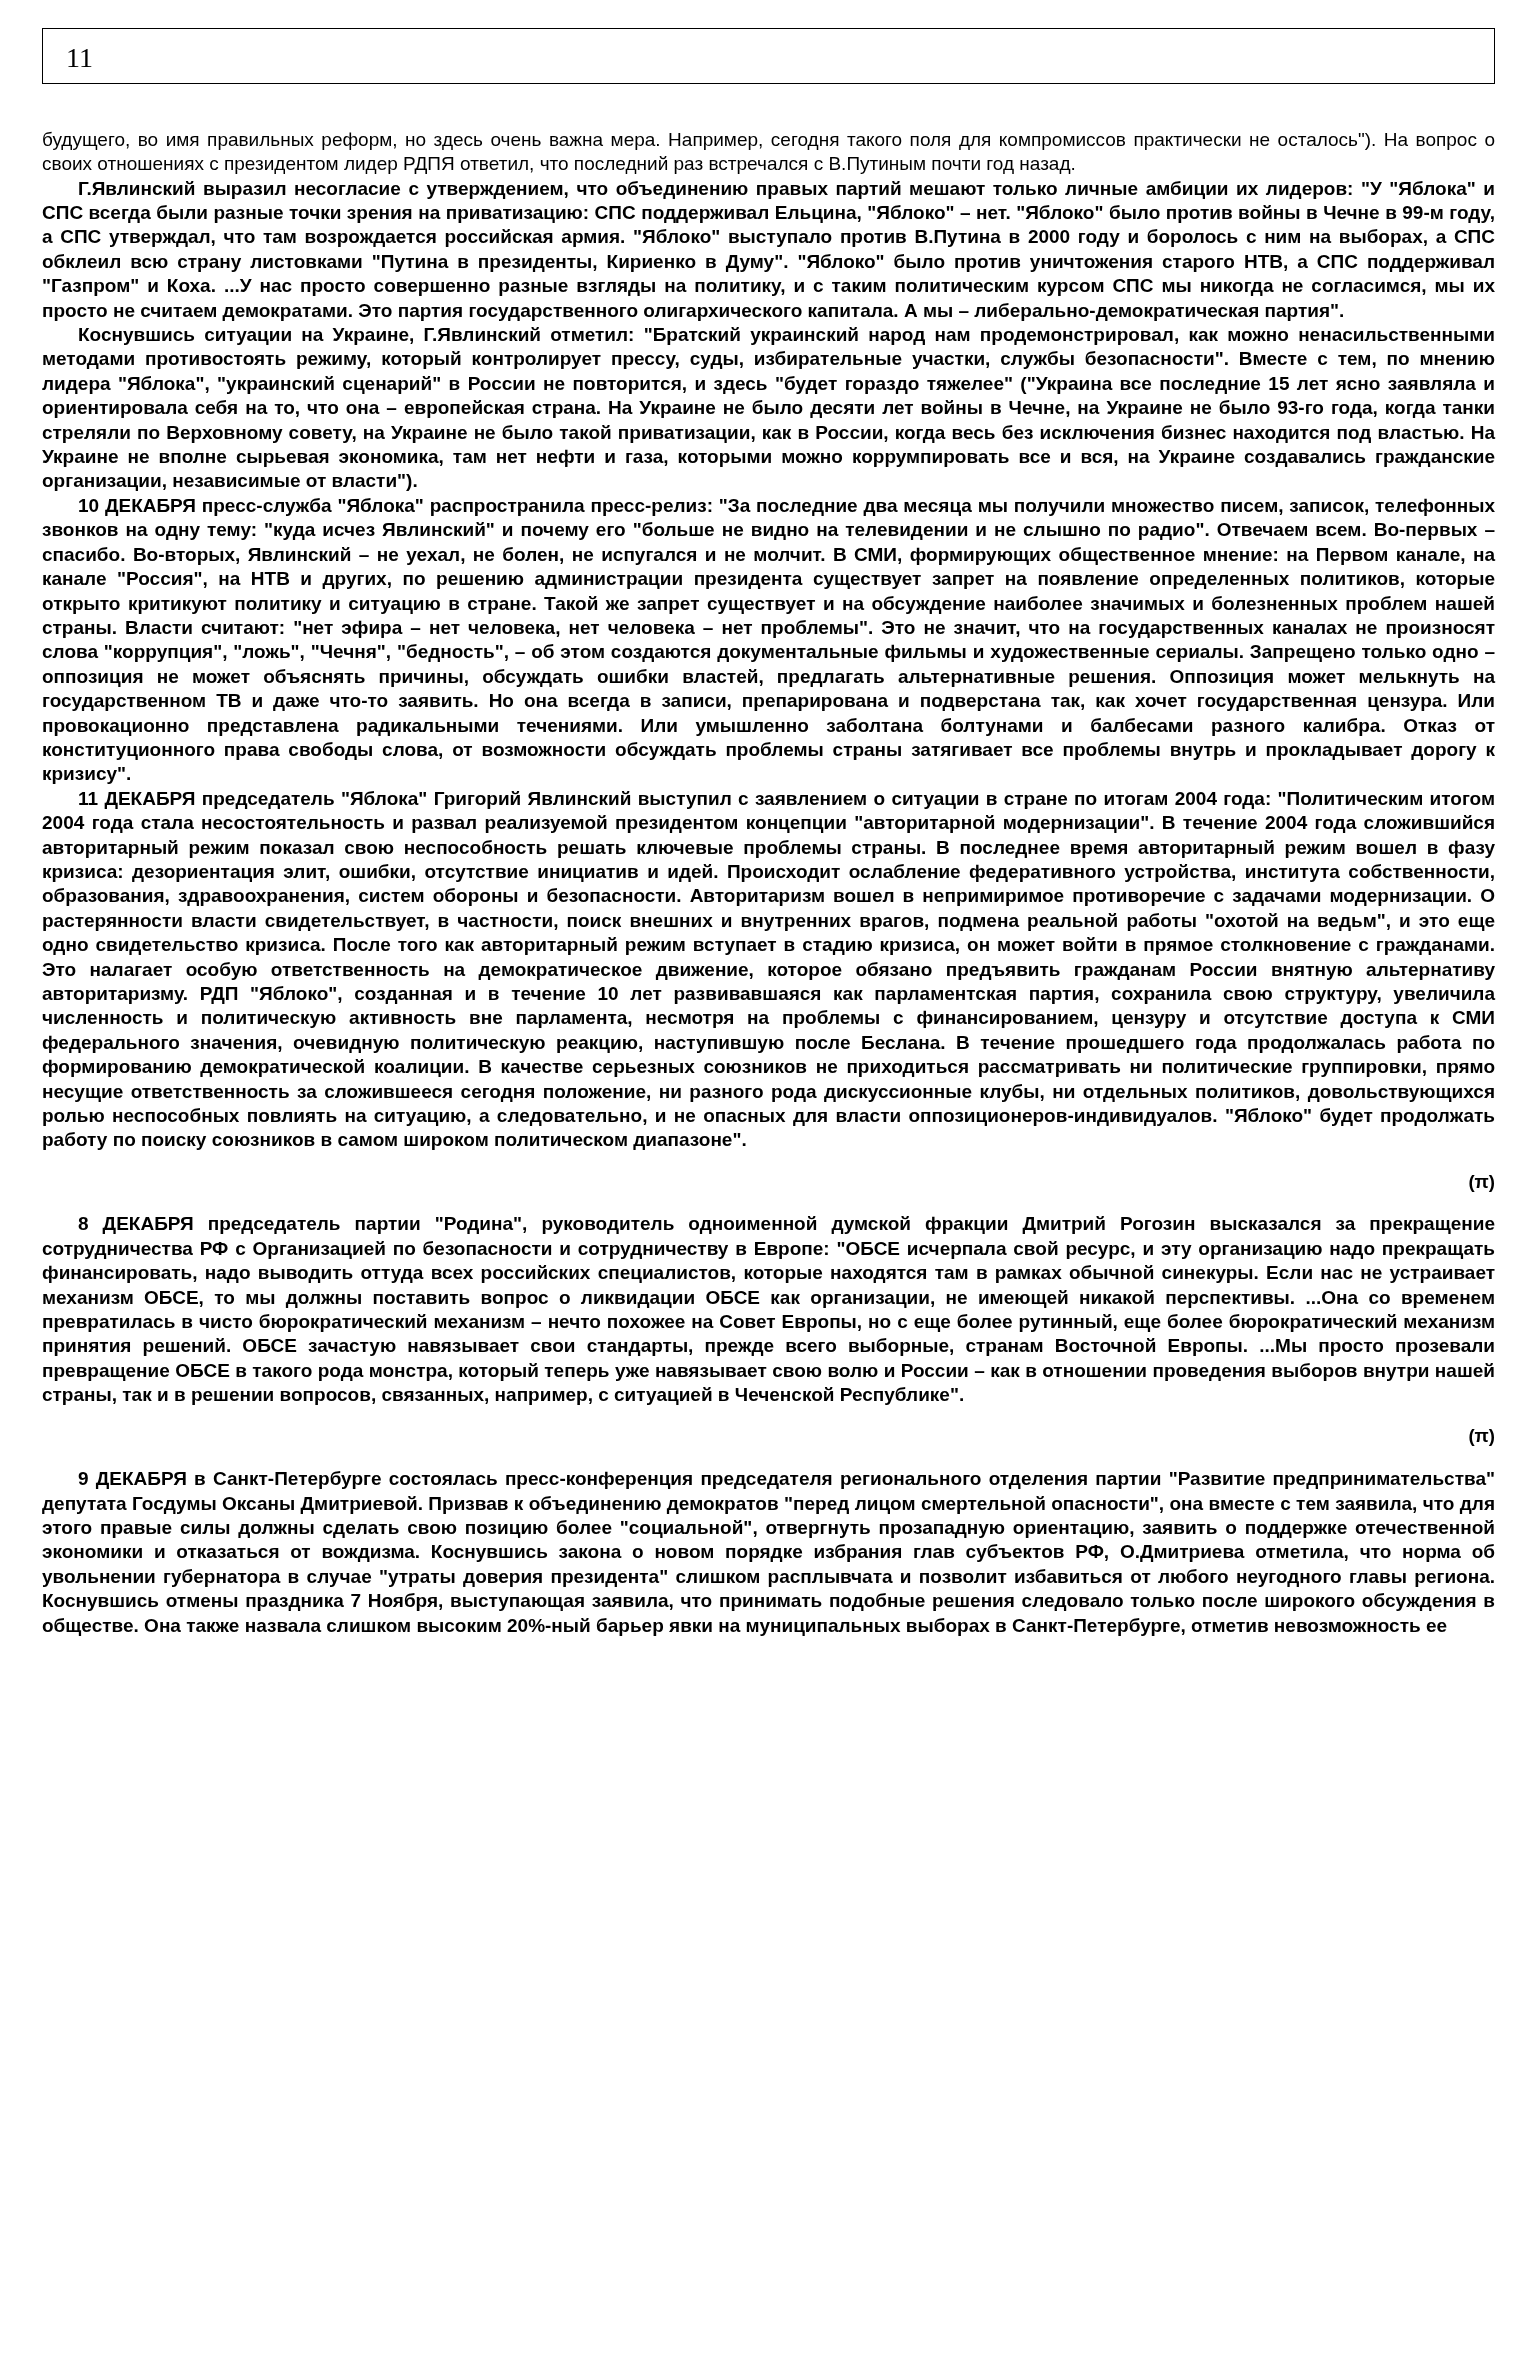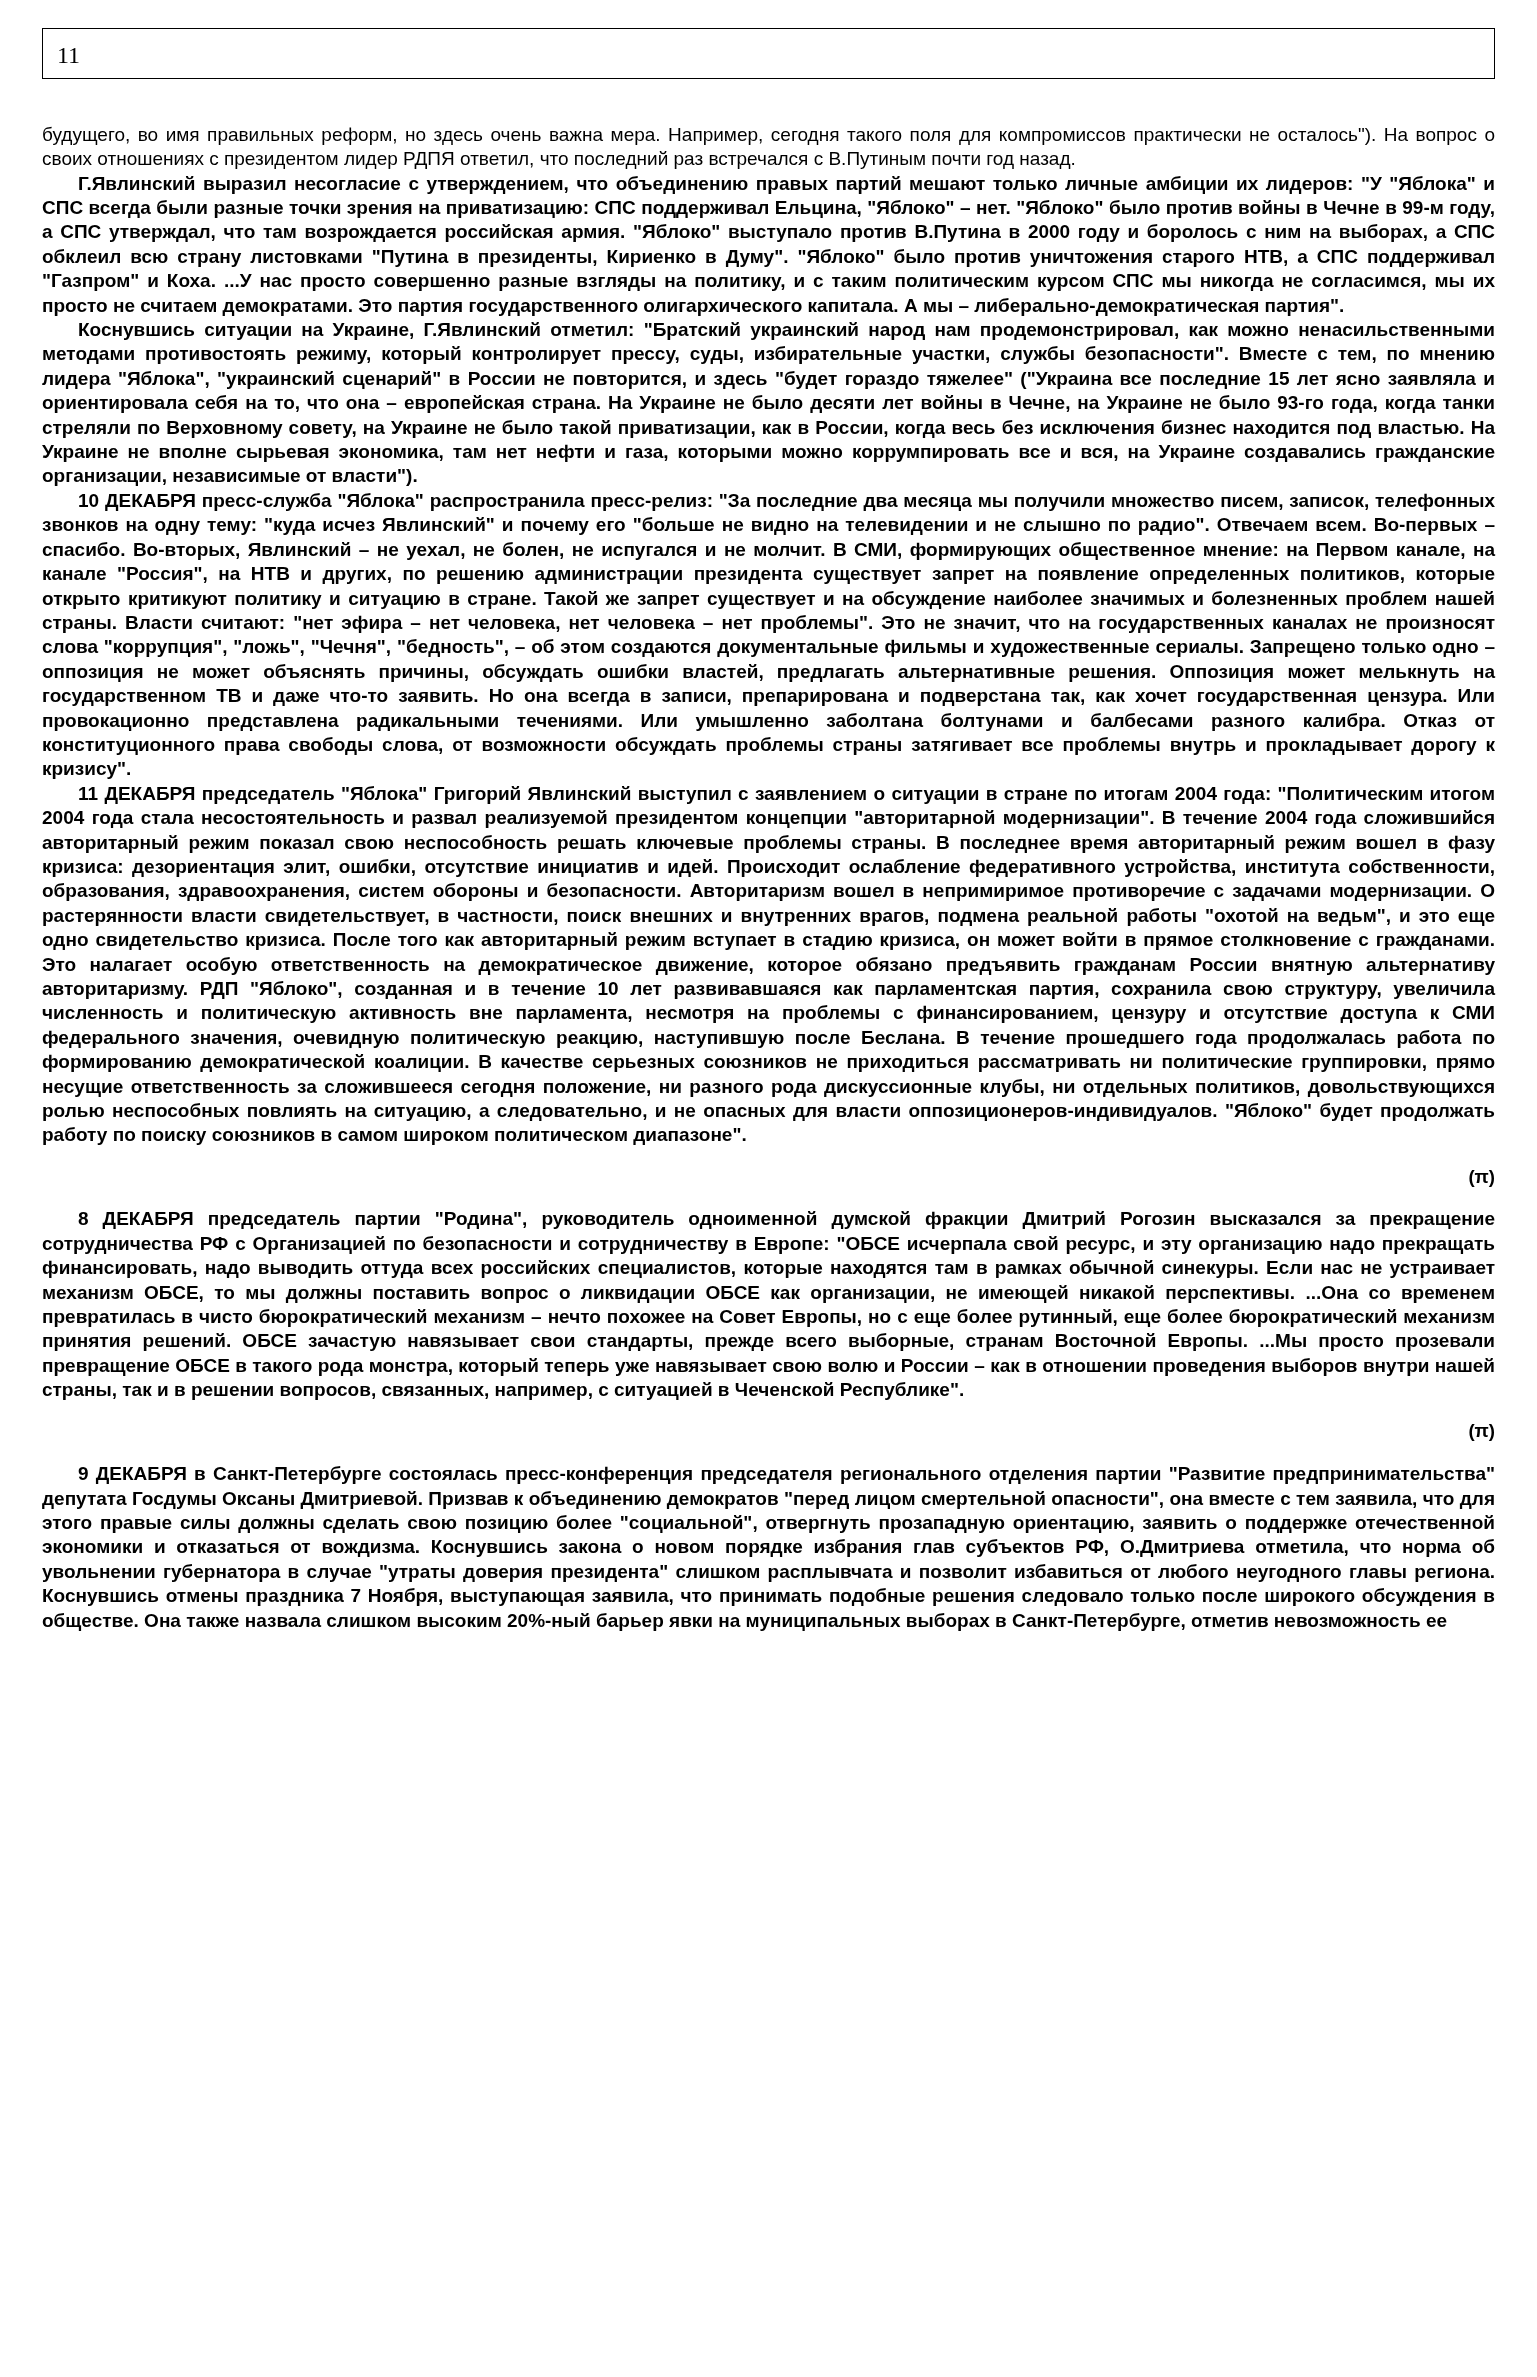--- a/index.html
+++ b/index.html
@@ -37,22 +37,23 @@
   }
   .header-title {
     font-family: "Liberation Serif", serif;
     font-style: italic;
     font-size: 26px;
     letter-spacing: 0.3px;
     white-space: nowrap;
   }
   .header-page {
     font-family: "Liberation Serif", serif;
-    font-size: 24px;
+    font-size: 28px;
     font-weight: normal;
+    margin-left: 9px;
   }
   .body-text {
     margin-top: 44px;
     font-size: 19px;
     line-height: 1.285;
     text-align: justify;
     text-justify: inter-word;
   }
   p.para {
     margin: 0;

